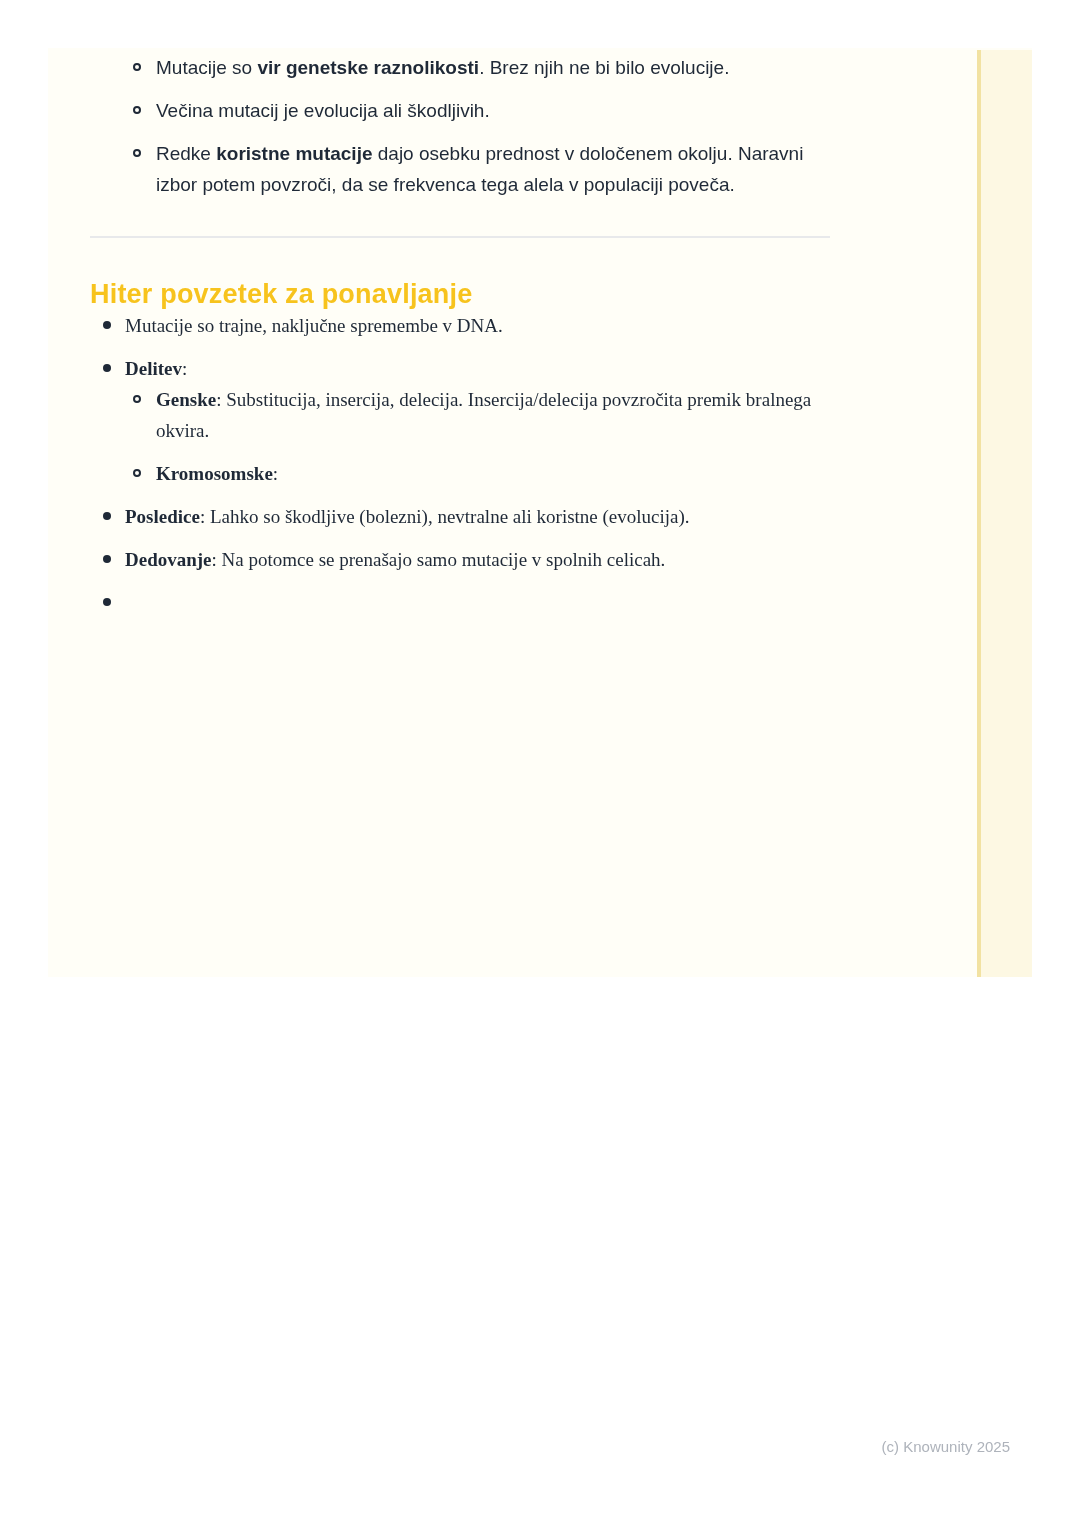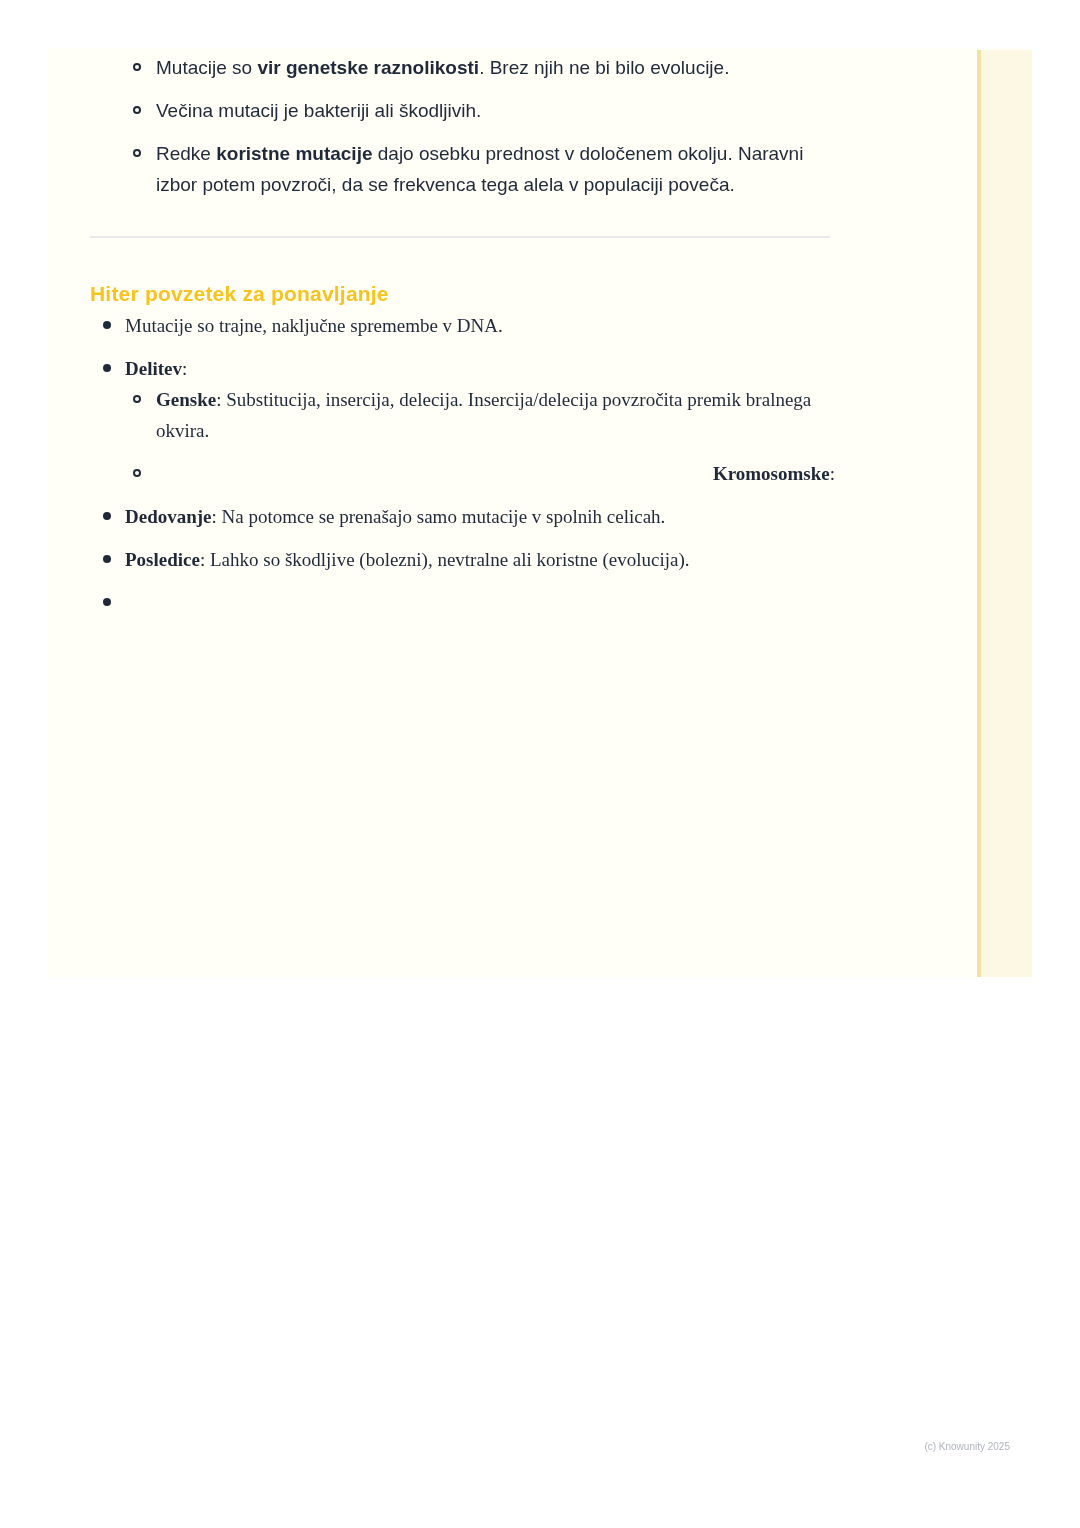--- a/index.html
+++ b/index.html
@@ -73,53 +73,53 @@
   .sublist { margin-top: 12px; }
   strong { font-weight: 700; }
   .divider {
     border: none;
     border-top: 2px solid #e8e9eb;
     margin: 36px 0 0 0;
     width: 740px;
   }
   .section-heading {
     margin: 40px 0 0 0;
-    font-size: 21px;
+    font-size: 27px;
     line-height: 32px;
     font-weight: 700;
     color: #f7c31d;
     letter-spacing: 0.2px;
   }
   .summary-list { margin-top: 30px; }
   .footer {
     position: absolute;
     top: 1437px;
     right: 70px;
-    font-size: 10px;
+    font-size: 15px;
     line-height: 20px;
     color: #aeb3bb;
   }
 </style>
 </head>
 <body>
 
 <div class="page">
   <div class="card"></div>
   <div class="stripe"></div>
 
   <div class="content">
 
     <ul class="plainlist">
       <li class="li l2">
         <span class="marker hollow"></span>
         <span><span>Mutacije so </span><strong>vir genetske raznolikosti</strong><span>. Brez njih ne bi bilo evolucije.</span></span>
       </li>
       <li class="li l2">
         <span class="marker hollow"></span>
-        <span>Večina mutacij je bakteriji ali škodljivih.</span>
+        <span>Večina mutacij je evolucija ali škodljivih.</span>
       </li>
       <li class="li l2">
         <span class="marker hollow"></span>
         <span><span>Redke </span><strong>koristne mutacije</strong><span> dajo osebku prednost v določenem okolju. Naravni izbor potem povzroči, da se frekvenca tega alela v populaciji poveča.</span></span>
       </li>
     </ul>
 
     <hr class="divider">
 
     <h2 class="section-heading">Hiter povzetek za ponavljanje</h2>
@@ -132,35 +132,35 @@
 
       <li class="li l1 block-gap">
         <span class="marker filled"></span>
         <span><strong>Delitev</strong><span>:</span></span>
 
         <ul class="plainlist sublist">
           <li class="li l2" style="padding-left:31px;">
             <span class="marker hollow" style="left:8px;"></span>
             <span><strong>Genske</strong><span>: Substitucija, insercija, delecija. Insercija/delecija povzročita premik bralnega okvira.</span></span>
           </li>
-          <li class="li l2" style="padding-left:31px;text-align:right;">
+          <li class="li l2" style="padding-left:31px;">
             <span class="marker hollow" style="left:8px;"></span>
             <span><strong>Kromosomske</strong><span>:</span></span>
 
           </li>
         </ul>
       </li>
 
       <li class="li l1">
         <span class="marker filled"></span>
-        <span><strong>Dedovanje</strong><span>: Na potomce se prenašajo samo mutacije v spolnih celicah.</span></span>
+        <span><strong>Posledice</strong><span>: Lahko so škodljive (bolezni), nevtralne ali koristne (evolucija).</span></span>
       </li>
       <li class="li l1">
         <span class="marker filled"></span>
-        <span><strong>Posledice</strong><span>: Lahko so škodljive (bolezni), nevtralne ali koristne (evolucija).</span></span>
+        <span><strong>Dedovanje</strong><span>: Na potomce se prenašajo samo mutacije v spolnih celicah.</span></span>
       </li>
       <li class="li l1">
         <span class="marker filled"></span>
       </li>
     </ul>
   </div>
 
   <div class="footer">(c) Knowunity 2025</div>
 </div>
 

